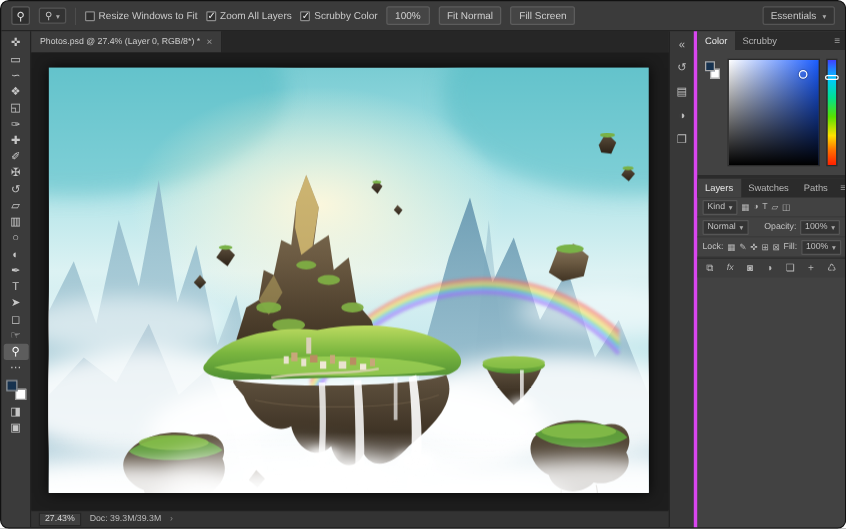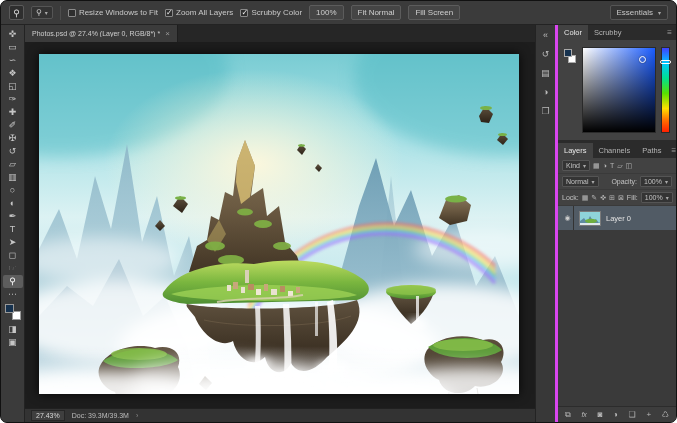--- a/index.html
+++ b/index.html
@@ -387,21 +387,21 @@
             <div class="hue-cursor"></div>
           </div>
         </div>
       </div>
 
       <div class="panel-gap"></div>
 
       <div class="layers-panel">
         <div class="panel-tabs">
           <div class="panel-tab active">Layers</div>
-          <div class="panel-tab">Channels</div>
+          <div class="panel-tab">Swatches</div>
           <div class="panel-tab">Paths</div>
           <div class="panel-menu">≡</div>
         </div>
 
         <div class="lp-row">
           <div class="mini-dd">
             <span>Kind</span>
             <span class="chev">▾</span>
           </div>
           <div class="filter-icons">
@@ -434,34 +434,20 @@
             <span>⊞</span>
             <span>⊠</span>
           </div>
           <span class="push">Fill:</span>
           <div class="mini-dd">
             <span>100%</span>
             <span class="chev">▾</span>
           </div>
         </div>
 
-        <div class="layer-list">
-          <div class="layer-row selected">
-            <div class="eye-box">◉</div>
-            <div class="thumb">
-              <svg viewBox="0 0 22 15" width="22" height="15" xmlns="http://www.w3.org/2000/svg">
-                <rect width="22" height="15" fill="#8fd4da"></rect>
-                <path d="M0,15 L0,9 L4,6 L7,10 L10,4 L13,9 L16,7 L19,11 L22,9 L22,15 Z" fill="#5e8ba0"></path>
-                <ellipse cx="11" cy="9" rx="6" ry="2.2" fill="#6fae3f"></ellipse>
-                <rect x="0" y="11" width="22" height="4" fill="#ffffff" opacity=".8"></rect>
-              </svg>
-            </div>
-            <div class="layer-name">Layer 0</div>
-          </div>
-        </div>
 
         <div class="lp-bottom">
           <span class="ic">⧉</span>
           <span class="ic ic-fx">fx</span>
           <span class="ic">◙</span>
           <span class="ic">◑</span>
           <span class="ic">❏</span>
           <span class="ic">+</span>
           <span class="ic">♺</span>
         </div>

